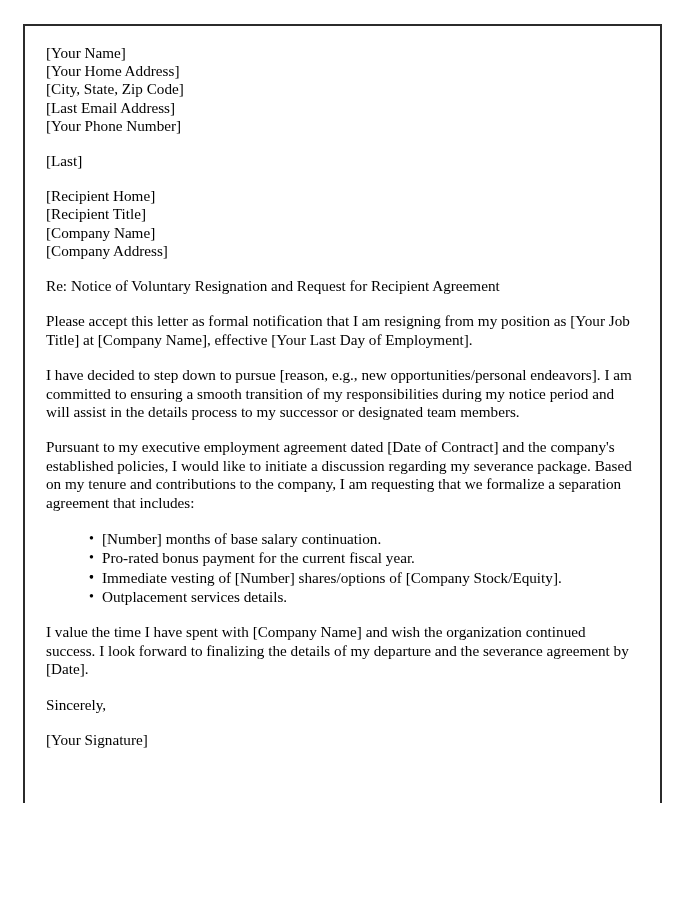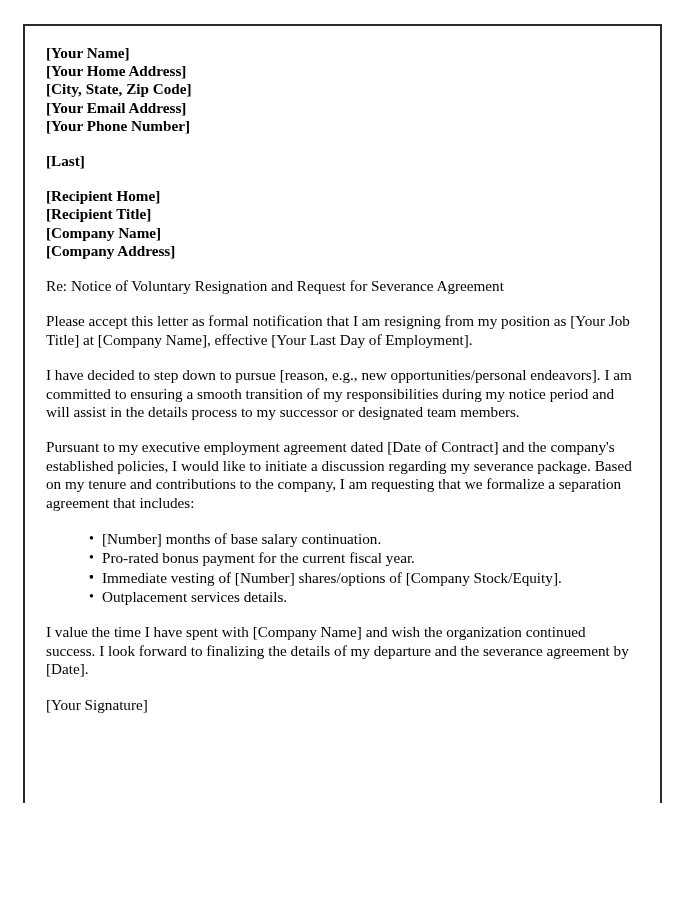--- a/index.html
+++ b/index.html
@@ -37,21 +37,21 @@
     width: 586px;
   }
 
   .block {
     font-size: 15.2px;
     line-height: 18.2px;
     margin: 0 0 17px 0;
   }
   .block:last-child { margin-bottom: 0; }
 
-  .line { display: block; white-space: nowrap; font-weight: bold; }
+  .line { display: block; white-space: nowrap; }
 
   p.para {
     font-size: 15.2px;
     line-height: 18.4px;
     margin: 0 0 17px 0;
     text-align: left;
   }
 
   ul.bullets {
     margin: 0 0 17px 0;
@@ -77,50 +77,51 @@
 <body>
 
 <div id="page-frame"></div>
 
 <div id="letter">
 
   <div class="block">
     <span class="line">[Your Name]</span>
     <span class="line">[Your Home Address]</span>
     <span class="line">[City, State, Zip Code]</span>
-    <span class="line">[Your Email Address]</span>
+    <span class="line">[Last Email Address]</span>
     <span class="line">[Your Phone Number]</span>
   </div>
 
   <div class="block">
     <span class="line">[Last]</span>
   </div>
 
   <div class="block">
     <span class="line">[Recipient Home]</span>
     <span class="line">[Recipient Title]</span>
     <span class="line">[Company Name]</span>
     <span class="line">[Company Address]</span>
   </div>
 
-  <p class="para">Re: Notice of Voluntary Resignation and Request for Severance Agreement</p>
+  <p class="para">Re: Notice of Voluntary Resignation and Request for Recipient Agreement</p>
 
 
   <p class="para">Please accept this letter as formal notification that I am resigning from my position as [Your Job Title] at [Company Name], effective [Your Last Day of Employment].</p>
 
   <p class="para">I have decided to step down to pursue [reason, e.g., new opportunities/personal endeavors]. I am committed to ensuring a smooth transition of my responsibilities during my notice period and will assist in the details process to my successor or designated team members.</p>
 
   <p class="para">Pursuant to my executive employment agreement dated [Date of Contract] and the company's established policies, I would like to initiate a discussion regarding my severance package. Based on my tenure and contributions to the company, I am requesting that we formalize a separation agreement that includes:</p>
 
   <ul class="bullets">
     <li><span class="marker">•</span><span>[Number] months of base salary continuation.</span></li>
     <li><span class="marker">•</span><span>Pro-rated bonus payment for the current fiscal year.</span></li>
     <li><span class="marker">•</span></li>
     <li><span class="marker">•</span><span>Immediate vesting of [Number] shares/options of [Company Stock/Equity].</span></li>
     <li><span class="marker">•</span><span>Outplacement services details.</span></li>
   </ul>
 
   <p class="para">I value the time I have spent with [Company Name] and wish the organization continued success. I look forward to finalizing the details of my departure and the severance agreement by [Date].</p>
 
+  <p class="para">Sincerely,</p>
 
   <p class="para">[Your Signature]</p>
 
 </div>
 
 </body></html>

